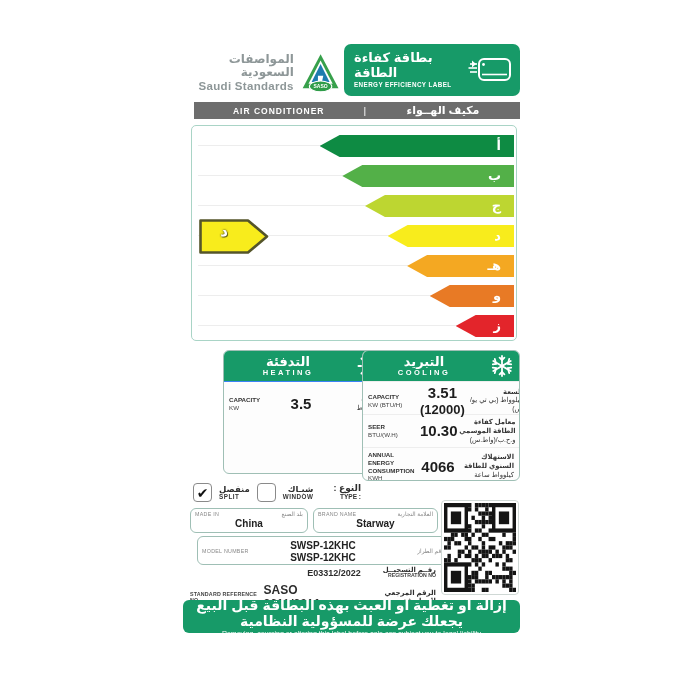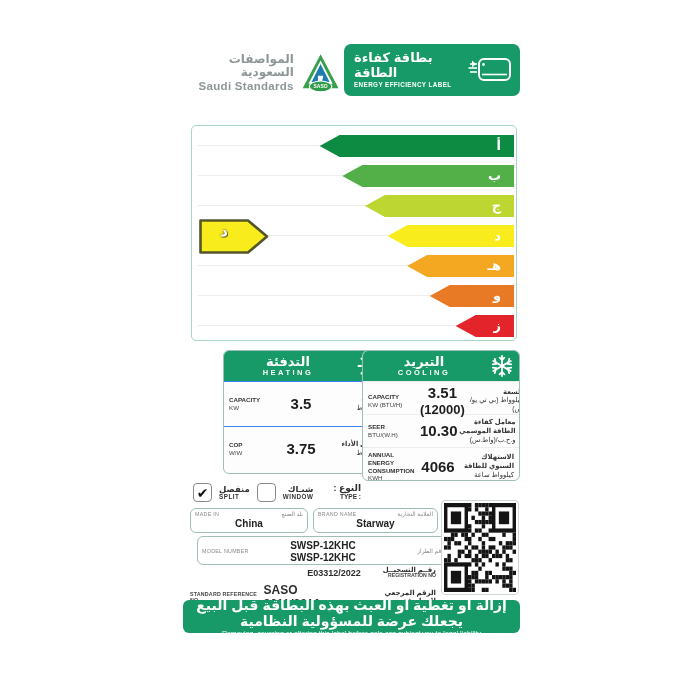--- a/index.html
+++ b/index.html
@@ -126,20 +126,25 @@
         <line x1="14" y1="19.5" x2="39" y2="19.5" stroke="#fff" stroke-width="1.6"></line>
         <circle cx="15.5" cy="9.5" r="1.4" fill="#fff"></circle>
         <line x1="2" y1="9" x2="9" y2="9" stroke="#fff" stroke-width="1.6"></line>
         <line x1="0.5" y1="13" x2="9" y2="13" stroke="#fff" stroke-width="1.6"></line>
         <line x1="2" y1="17" x2="9" y2="17" stroke="#fff" stroke-width="1.6"></line>
         <polygon points="4,5.5 8,9 4,12.5" fill="#fff"></polygon>
       </svg>
     </div>
   </div>
 
+  <div class="product-bar">
+    <span class="pb-en">AIR CONDITIONER</span>
+    <span class="pb-div">|</span>
+    <span class="pb-ar">مكيف الهــواء</span>
+  </div>
 
   <div class="scale-box">
     <div class="grade-row">
       <div class="gridline"></div>
       <div class="grade-arrow" style="background: rgb(14, 139, 67); width: 60%;">
           <span class="grade-letter">أ</span>
         </div>
     </div>
     <div class="grade-row">
       <div class="gridline"></div>
@@ -205,25 +210,20 @@
             <line x1="4.5" y1="19.5" x2="6.3" y2="17.7"></line>
               <line x1="17.7" y1="6.3" x2="19.5" y2="4.5"></line>
           </g>
         </svg>
       </div>
     </div>
     <div class="spec-row">
       <div class="sr-en"><span>CAPACITY</span><span class="sr-unit">kW</span></div>
       <div class="sr-val">3.5</div>
       <div class="sr-ar"><b>السعة</b><span>كيلو واط</span></div>
-    </div>
-    <div class="spec-row">
-      <div class="sr-en"><span>COP</span><span class="sr-unit">W/W</span></div>
-      <div class="sr-val">3.75</div>
-      <div class="sr-ar"><b>معامل الأداء</b><span>واط/واط</span></div>
     </div>
   </div>
 
   <div class="data-box cool-box">
     <div class="box-head">
       <div class="box-titles">
         <div class="box-title-ar">التبريد</div>
         <div class="box-title-en">COOLING</div>
       </div>
       <div class="box-icon">

